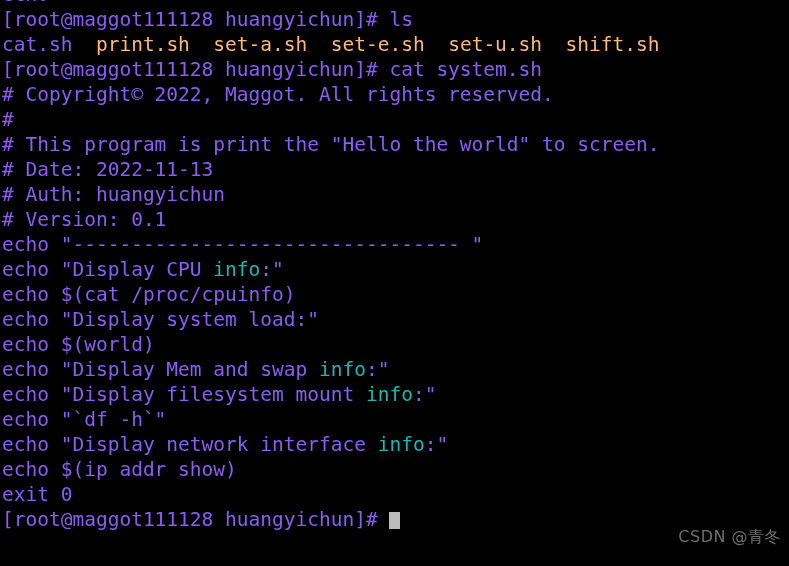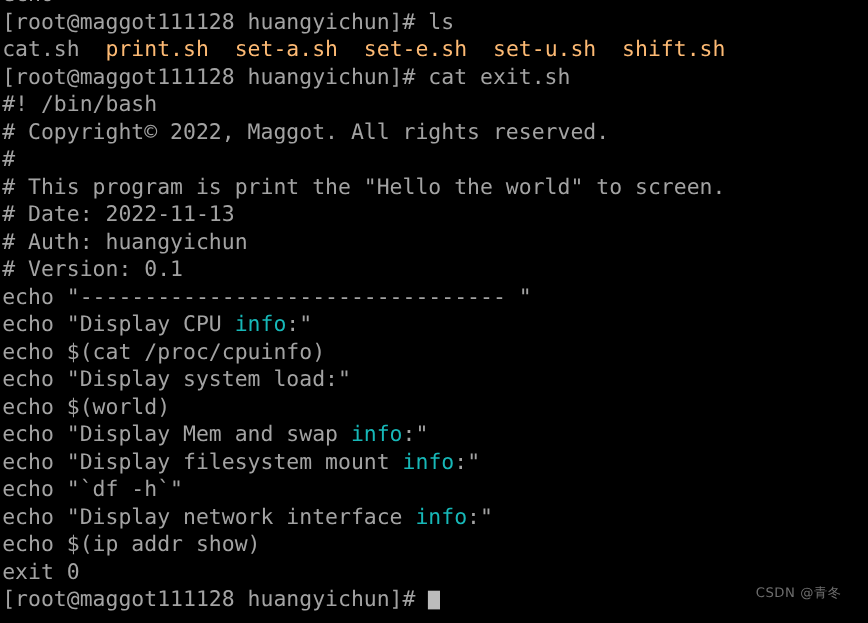--- a/index.html
+++ b/index.html
@@ -32,53 +32,52 @@
   }
   .line {
     height: 25px;
     line-height: 25px;
     font-size: 19.5px;
     letter-spacing: 0px;
     white-space: pre;
     color: #d6d6d6;
     font-family: "DejaVu Sans Mono", "Liberation Mono", monospace;
   }
-  .c-white   { color: #a3a3a3; }
+  .c-white   { color: #8b5cf6; }
   .c-green   { color: #fdba74; }
   .c-cyan    { color: #17b8b8; }
 
   .cursor {
     display: inline-block;
     width: 11px;
     height: 17px;
     background: #bcbcbc;
     vertical-align: -3px;
   }
 
   #watermark {
     position: absolute;
-    right: 24px;
+    right: 8px;
     bottom: 18px;
     font-family: "DejaVu Sans", "Liberation Sans", sans-serif;
-    font-size: 12px;
+    font-size: 16px;
     color: #6e6e6e;
     white-space: pre;
     letter-spacing: 0.5px;
   }
 </style>
 </head>
 <body>
 
 <div id="terminal">
   <div class="screen" id="screen">
       <div class="line"><span class="c-white">echo</span></div>
       <div class="line"><span class="c-white">[root@maggot111128 huangyichun]# </span><span class="c-white">ls</span></div>
       <div class="line"><span class="c-white">cat.sh</span><span class="c-white">  </span><span class="c-green">print.sh</span><span class="c-white">  </span><span class="c-green">set-a.sh</span><span class="c-white">  </span><span class="c-green">set-e.sh</span><span class="c-white">  </span><span class="c-green">set-u.sh</span><span class="c-white">  </span><span class="c-green">shift.sh</span></div>
-      <div class="line"><span class="c-white">[root@maggot111128 huangyichun]# </span><span class="c-white">cat exit.sh</span></div>
-      <div class="line"><span class="c-white">#! /bin/bash</span></div>
+      <div class="line"><span class="c-white">[root@maggot111128 huangyichun]# </span><span class="c-white">cat system.sh</span></div>
       <div class="line"><span class="c-white"># Copyright© 2022, Maggot. All rights reserved.</span></div>
       <div class="line"><span class="c-white">#</span></div>
       <div class="line"><span class="c-white"># This program is print the "Hello the world" to screen.</span></div>
       <div class="line"><span class="c-white"># Date: 2022-11-13</span></div>
       <div class="line"><span class="c-white"># Auth: huangyichun</span></div>
       <div class="line"><span class="c-white"># Version: 0.1</span></div>
       <div class="line"><span class="c-white">echo "--------------------------------- "</span></div>
       <div class="line"><span class="c-white">echo "Display CPU </span><span class="c-cyan">info</span><span class="c-white">:"</span></div>
       <div class="line"><span class="c-white">echo $(cat /proc/cpuinfo)</span></div>
       <div class="line"><span class="c-white">echo "Display system load:"</span></div>

